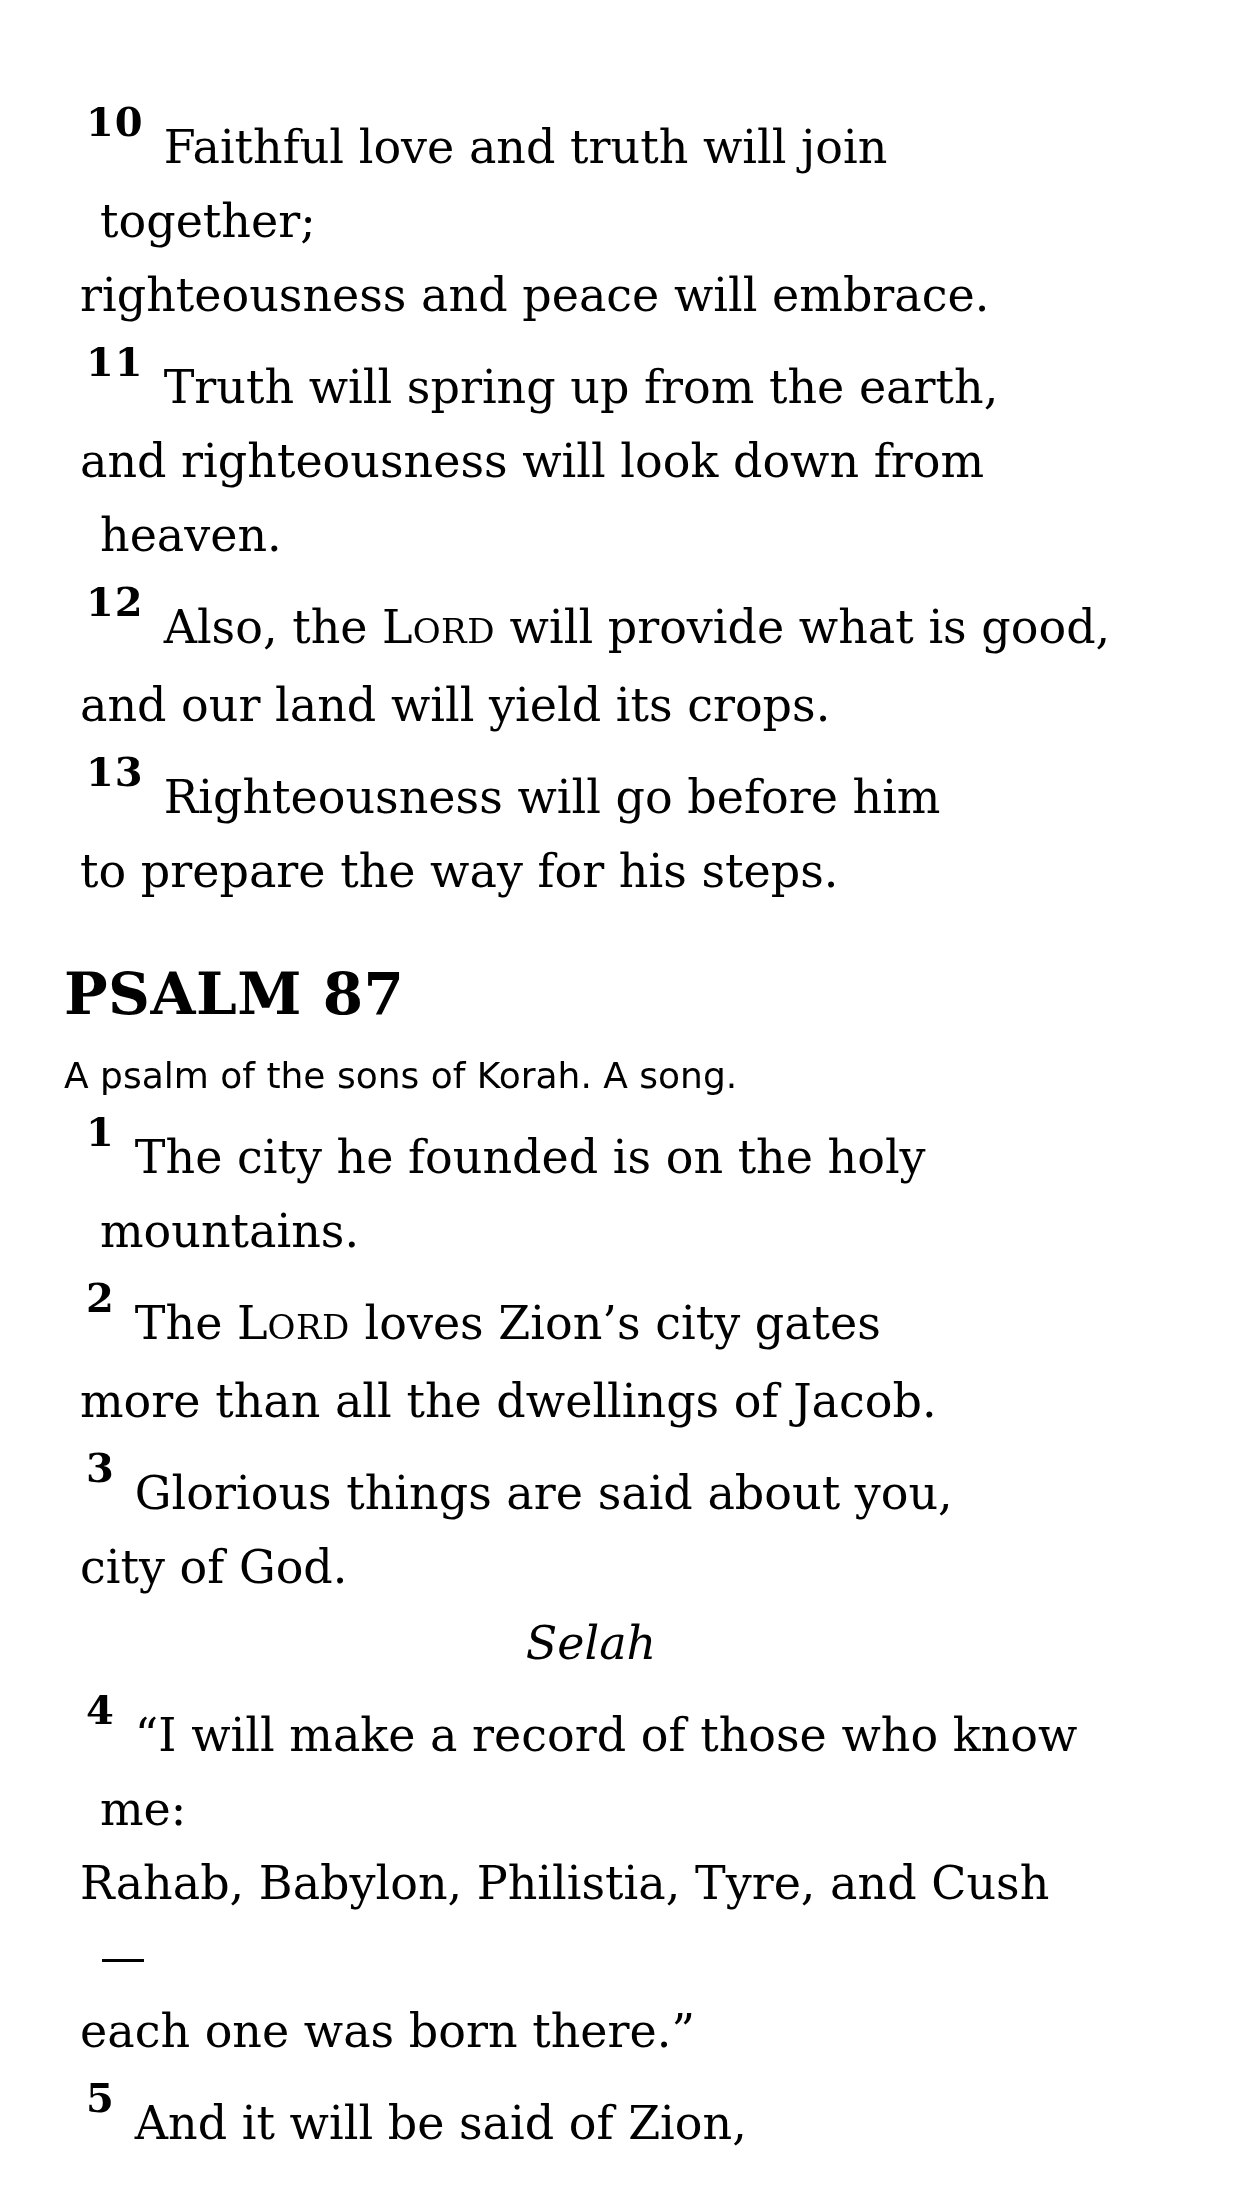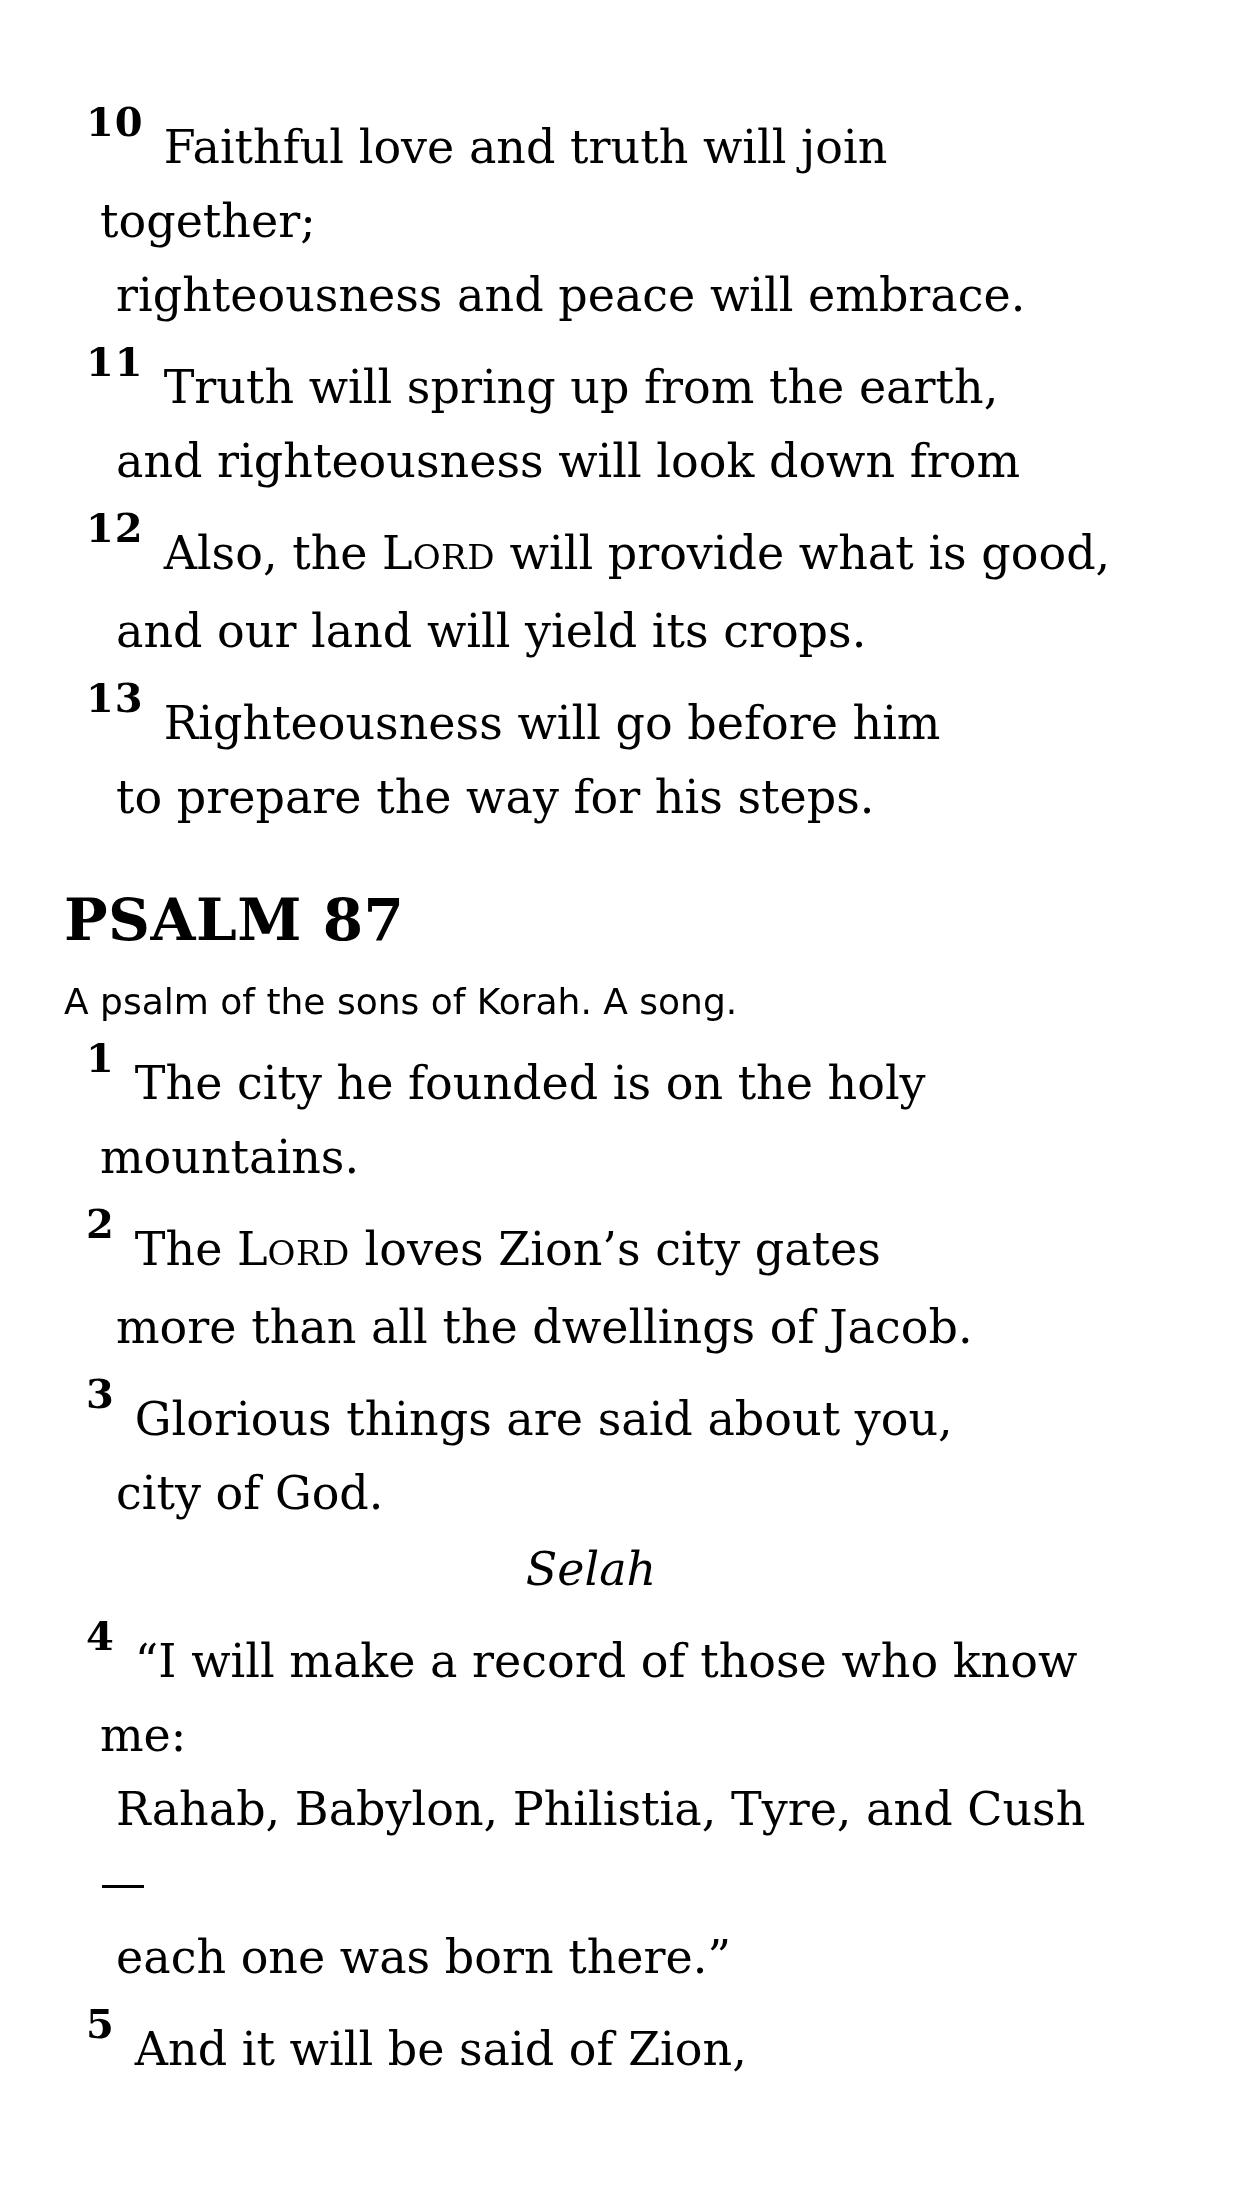--- a/index.html
+++ b/index.html
@@ -19,21 +19,21 @@
     height: 1628px;
     padding: 92px 44px 0 0;
     font-family: "DejaVu Serif", "Liberation Serif", serif;
     font-size: 46px;
     line-height: 74px;
     color: #000000;
   }
   .line { white-space: nowrap; }
   .l-verse { padding-left: 86px; margin-top: 18px; }
   .l-wrap  { padding-left: 100px; }
-  .l-b     { padding-left: 116px; }
+  .l-b     { padding-left: 80px; }
   .selah {
     text-align: center;
     padding-right: 16px;
     font-style: italic;
     margin-top: 2px;
   }
   .vnum {
     display: inline-block;
     transform: translateY(-27px);
     font-weight: 700;
@@ -61,20 +61,21 @@
 </head>
 <body>
 
 <main class="scripture">
   <section class="poem" id="first-poem">
       <div class="line l-verse"><span class="vnum">10</span><span>Faithful love and truth will join</span></div>
       <div class="line l-wrap"><span>together;</span></div>
       <div class="line l-b"><span>righteousness and peace will embrace.</span></div>
       <div class="line l-verse"><span class="vnum">11</span><span>Truth will spring up from the earth,</span></div>
       <div class="line l-b"><span>and righteousness will look down from</span></div>
+      <div class="line l-wrap"><span>heaven.</span></div>
       <div class="line l-verse"><span class="vnum">12</span><span>Also, the </span><span>L<span class="sc">ORD</span></span><span> will provide what is good,</span></div>
       <div class="line l-b"><span>and our land will yield its crops.</span></div>
       <div class="line l-verse"><span class="vnum">13</span><span>Righteousness will go before him</span></div>
       <div class="line l-b"><span>to prepare the way for his steps.</span></div>
     </section>
 
   <h2 class="psalm-heading">PSALM 87</h2>
 
   <div class="psalm-subtitle">A psalm of the sons of Korah. A song.</div>
 

